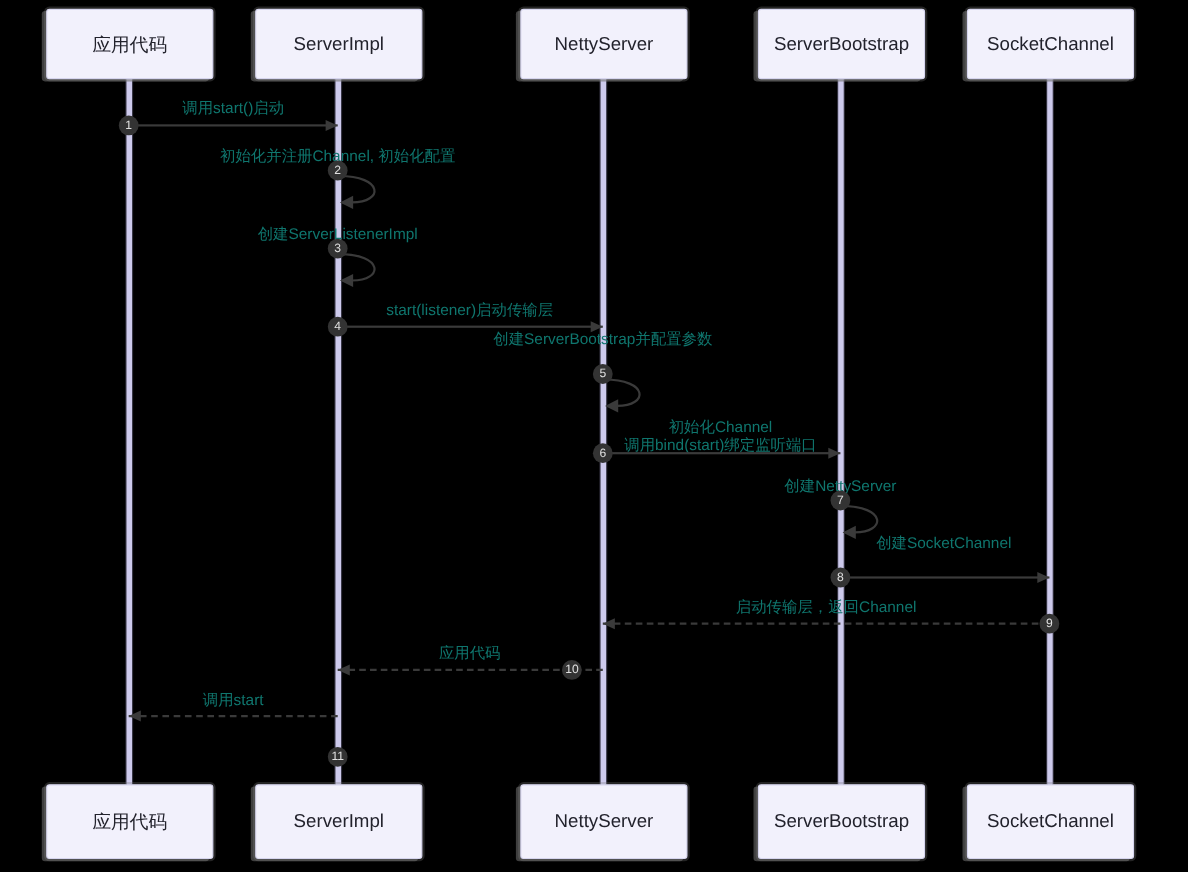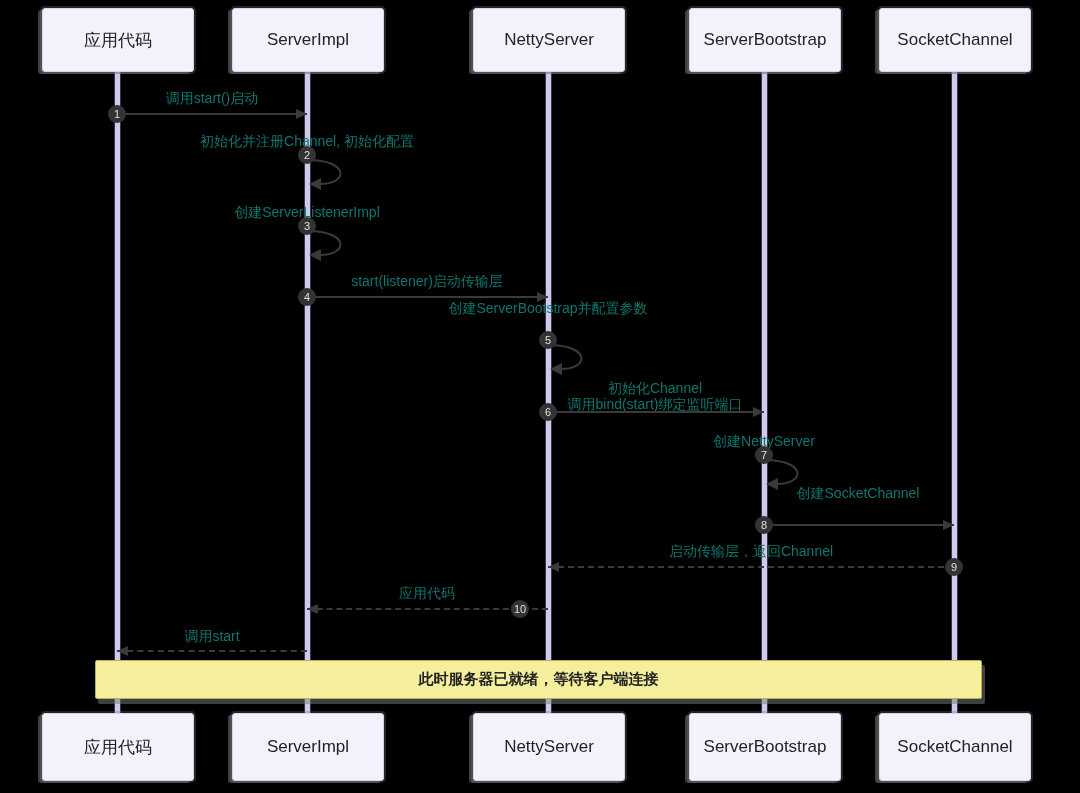--- a/index.html
+++ b/index.html
@@ -130,23 +130,20 @@
   <div class="msg-label" style="left:427px;top:585px">应用代码</div>
   <div class="line dashed" style="left:307px;top:608px;width:241px"></div>
   <div class="head left" style="left:307px;top:604px"></div>
   <div class="badge" style="left:520px;top:609px">10</div>
 
   <div class="msg-label" style="left:212px;top:628px">调用start</div>
   <div class="line dashed" style="left:117px;top:650px;width:190px"></div>
   <div class="head left" style="left:117px;top:646px"></div>
   <div class="badge" style="left:307px;top:688px">11</div>
 
-  <div class="note">
-    <span>此时服务器已就绪，等待客户端连接</span>
-  </div>
 
   <div class="actor" style="left:42px;top:713px;height:66px">
       <span>应用代码</span>
     </div>
   <div class="actor" style="left:232px;top:713px;height:66px">
       <span>ServerImpl</span>
     </div>
   <div class="actor" style="left:473px;top:713px;height:66px">
       <span>NettyServer</span>
     </div>

